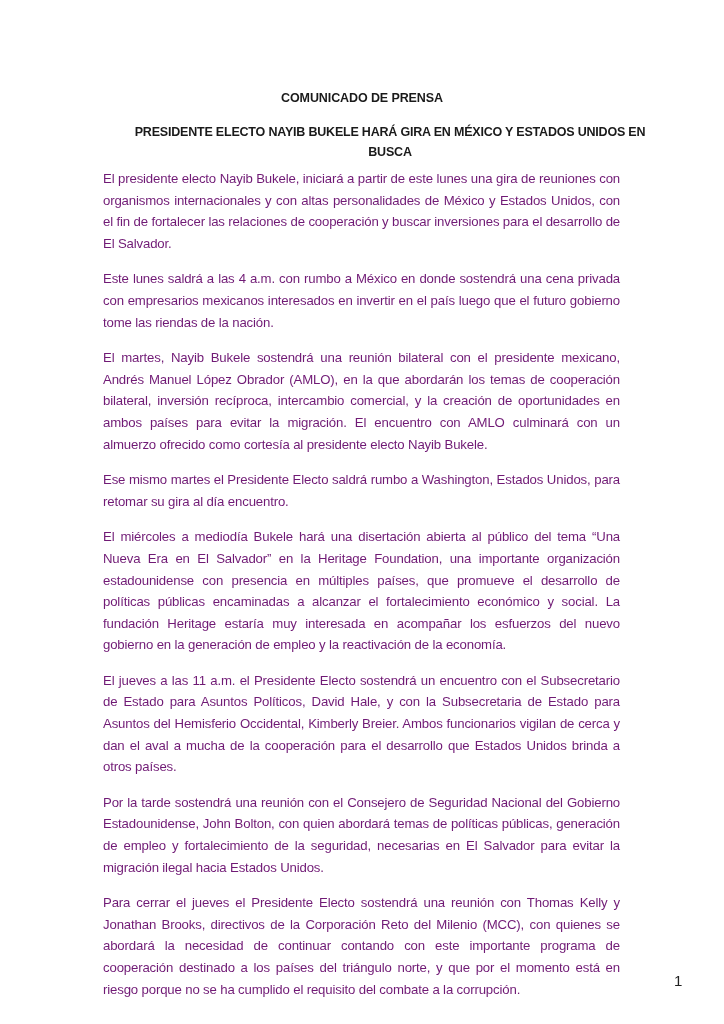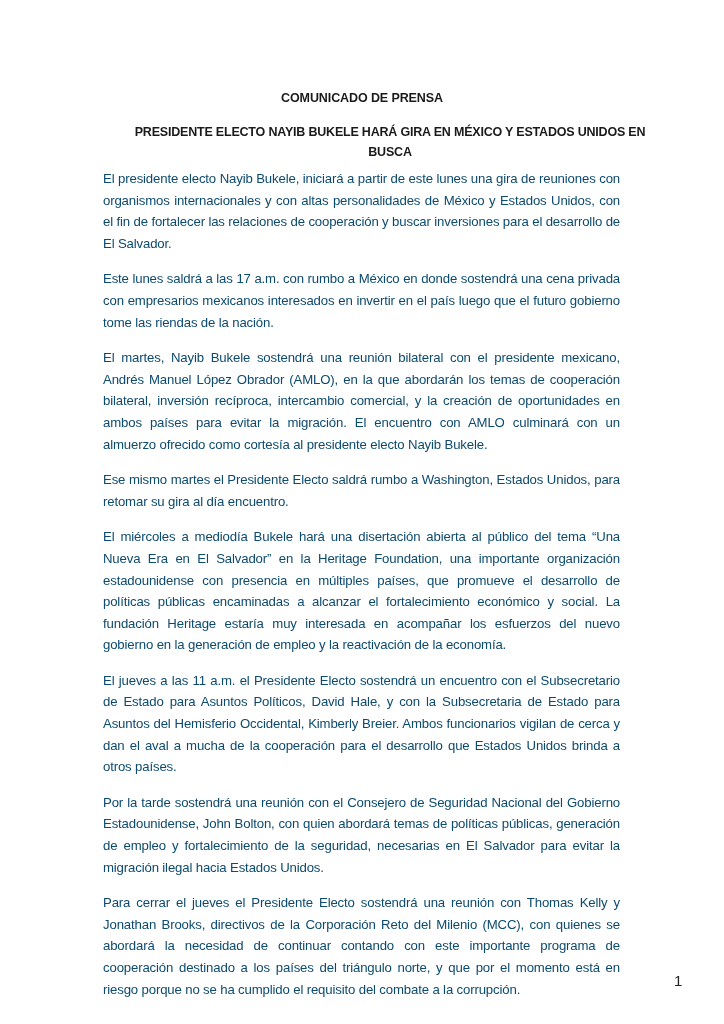--- a/index.html
+++ b/index.html
@@ -13,38 +13,38 @@
     font-weight: bold; font-size: 12.5px; letter-spacing: -0.1px; color: #1a1a1a;
   }
   .headline {
     position: absolute; top: 122px; left: 100px; width: 524px; text-align: center;
     font-weight: bold; font-size: 12.5px; line-height: 20px; color: #1a1a1a; letter-spacing: -0.2px; margin-left: 28px;
   }
   .body {
     position: absolute; top: 168px; left: 103px; width: 517px;
   }
   .body p {
-    margin: 0 0 14px 0; font-size: 13.2px; line-height: 21.6px; text-align: justify; color: #0c4a6e;
+    margin: 0 0 14px 0; font-size: 13.2px; line-height: 21.6px; text-align: justify; color: #701a75;
     letter-spacing: -0.15px;
   }
   .page-number {
     position: absolute; top: 972px; left: 674px; font-size: 15px; color: #222;
   }
 </style>
 </head>
 <body>
 
 <div class="page">
   <div class="header-title">COMUNICADO DE PRENSA</div>
   <div class="headline">
     <div>PRESIDENTE ELECTO NAYIB BUKELE HARÁ GIRA EN MÉXICO Y ESTADOS UNIDOS EN BUSCA</div>
   </div>
   <div class="body">
     <p>El presidente electo Nayib Bukele, iniciará a partir de este lunes una gira de reuniones con organismos internacionales y con altas personalidades de México y Estados Unidos, con el fin de fortalecer las relaciones de cooperación y buscar inversiones para el desarrollo de El Salvador.</p>
-    <p>Este lunes saldrá a las 17 a.m. con rumbo a México en donde sostendrá una cena privada con empresarios mexicanos interesados en invertir en el país luego que el futuro gobierno tome las riendas de la nación.</p>
+    <p>Este lunes saldrá a las 4 a.m. con rumbo a México en donde sostendrá una cena privada con empresarios mexicanos interesados en invertir en el país luego que el futuro gobierno tome las riendas de la nación.</p>
     <p>El martes, Nayib Bukele sostendrá una reunión bilateral con el presidente mexicano, Andrés Manuel López Obrador (AMLO), en la que abordarán los temas de cooperación bilateral, inversión recíproca, intercambio comercial, y la creación de oportunidades en ambos países para evitar la migración. El encuentro con AMLO culminará con un almuerzo ofrecido como cortesía al presidente electo Nayib Bukele.</p>
     <p>Ese mismo martes el Presidente Electo saldrá rumbo a Washington, Estados Unidos, para retomar su gira al día encuentro.</p>
     <p>El miércoles a mediodía Bukele hará una disertación abierta al público del tema “Una Nueva Era en El Salvador” en la Heritage Foundation, una importante organización estadounidense con presencia en múltiples países, que promueve el desarrollo de políticas públicas encaminadas a alcanzar el fortalecimiento económico y social. La fundación Heritage estaría muy interesada en acompañar los esfuerzos del nuevo gobierno en la generación de empleo y la reactivación de la economía.</p>
     <p>El jueves a las 11 a.m. el Presidente Electo sostendrá un encuentro con el Subsecretario de Estado para Asuntos Políticos, David Hale, y con la Subsecretaria de Estado para Asuntos del Hemisferio Occidental, Kimberly Breier. Ambos funcionarios vigilan de cerca y dan el aval a mucha de la cooperación para el desarrollo que Estados Unidos brinda a otros países.</p>
     <p>Por la tarde sostendrá una reunión con el Consejero de Seguridad Nacional del Gobierno Estadounidense, John Bolton, con quien abordará temas de políticas públicas, generación de empleo y fortalecimiento de la seguridad, necesarias en El Salvador para evitar la migración ilegal hacia Estados Unidos.</p>
     <p>Para cerrar el jueves el Presidente Electo sostendrá una reunión con Thomas Kelly y Jonathan Brooks, directivos de la Corporación Reto del Milenio (MCC), con quienes se abordará la necesidad de continuar contando con este importante programa de cooperación destinado a los países del triángulo norte, y que por el momento está en riesgo porque no se ha cumplido el requisito del combate a la corrupción.</p>
   </div>
   <div class="page-number">1</div>
 </div>
 

